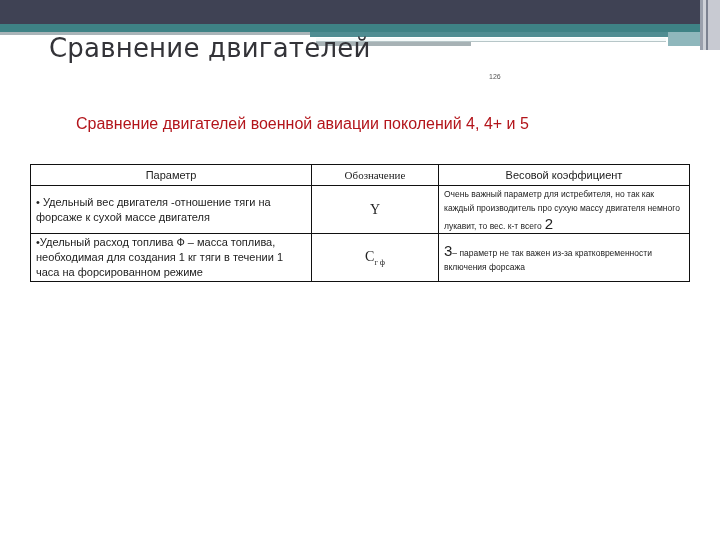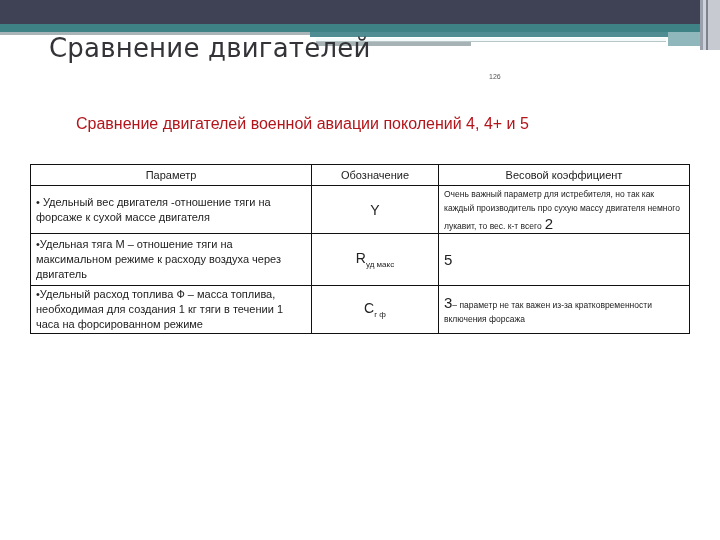--- a/index.html
+++ b/index.html
@@ -34,21 +34,21 @@
     position: absolute; left: 30px; top: 164px;
     border-collapse: collapse; width: 660px;
     font-size: 11px; color: #222;
   }
   table.cmp td, table.cmp th {
     border: 1.5px solid #111; padding: 0 5px; vertical-align: middle;
     font-weight: normal;
   }
   table.cmp th { height: 20px; text-align: center; font-size: 11px; }
   .c1 { width: 270px; }
-  .c2 { width: 116px; text-align: center; }
+  .c2 { width: 116px; text-align: center; font-family: Liberation Serif, serif; }
   .c3 { }
   .row1 td { height: 47px; margin-top: 8px; }
   .row2 td { height: 51px; }
   .row3 td { height: 43px; }
   .row4 td { height: 41px; }
   .row5 td { height: 47px; margin-left: 15px; }
   .param { line-height: 15px; }
   .sym { font-size: 14px; }
   .sym sub { font-size: 8px; }
   .weight-big { font-size: 15px; }
@@ -82,29 +82,20 @@
     <td class="c1 param">• Удельный вес двигателя -отношение тяги на форсаже к сухой массе двигателя</td>
     <td class="c2">
       <span class="sym">Y</span>
     </td>
     <td class="c3">
       <span class="note-small">Очень важный параметр для истребителя, но так как каждый производитель про сухую массу двигателя немного лукавит, то вес. к-т всего</span>
       <span class="weight-big">2</span>
     </td>
   </tr>
 
-  <tr class="row2">
-    <td class="c1 param">•Удельная тяга М – отношение тяги на максимальном режиме к расходу воздуха через двигатель</td>
-    <td class="c2">
-      <span class="sym">R</span><span class="sym"><sub>уд макс</sub></span>
-    </td>
-    <td class="c3">
-      <span class="weight-big">5</span>
-    </td>
-  </tr>
 
 
 
   <tr class="row5">
     <td class="c1 param">•Удельный расход топлива Ф – масса топлива, необходимая для создания 1 кг тяги в течении 1 часа на форсированном режиме</td>
     <td class="c2">
       <span class="sym">C</span><span class="sym"><sub>г ф</sub></span>
     </td>
     <td class="c3">
       <span class="weight-big">3</span><span class="note-small">– параметр не так важен из-за кратковременности включения форсажа</span>

